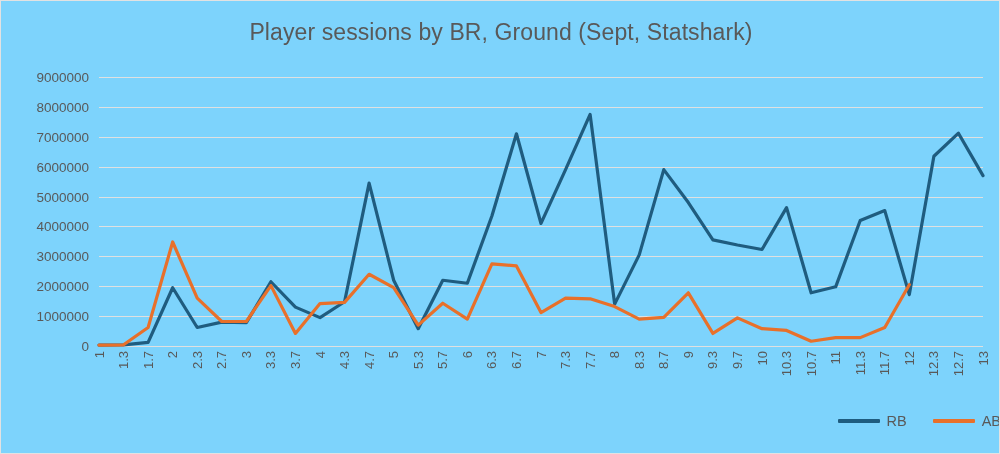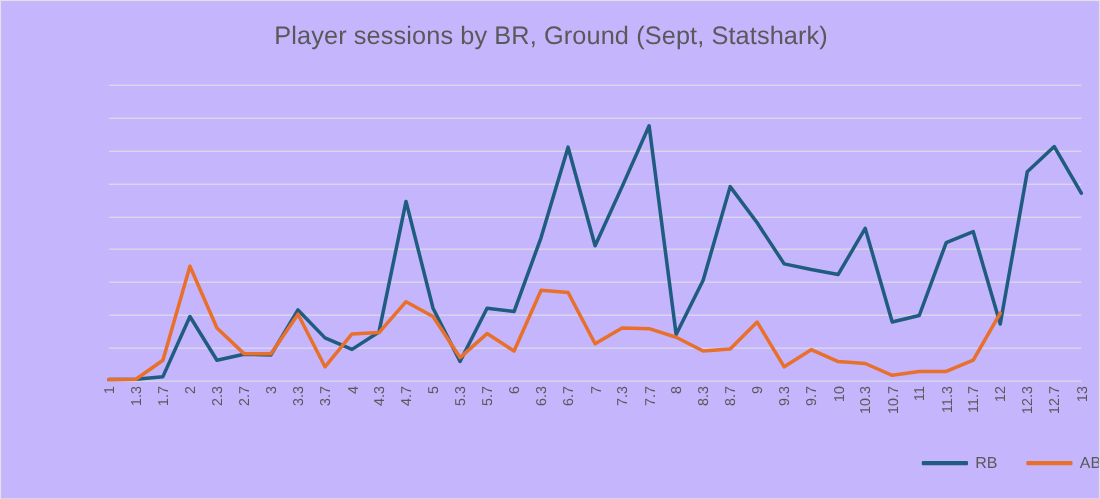--- a/index.html
+++ b/index.html
@@ -8,21 +8,21 @@
     background: #ffffff;
   }
   body {
     font-family: "Liberation Sans", sans-serif;
   }
   #chart-card {
     position: relative;
     width: 1000px;
     height: 454px;
     box-sizing: border-box;
-    background: #c4b5fd;
+    background: #7dd3fc;
     border: 1px solid #e2e2e2;
     overflow: hidden;
   }
   #chart-title {
     position: absolute;
     left: 0;
     top: 18px;
     width: 1000px;
     text-align: center;
     font-size: 23px;
@@ -125,20 +125,32 @@
     color: #595959;
   }
 </style>
 </head>
 <body>
 
 <div id="chart-card">
 
   <div id="chart-title">Player sessions by BR, Ground (Sept, Statshark)</div>
 
+  <div id="y-axis-labels">
+      <div class="y-tick" style="top: 0px;">9000000</div>
+      <div class="y-tick" style="top: 29.8889px;">8000000</div>
+      <div class="y-tick" style="top: 59.7778px;">7000000</div>
+      <div class="y-tick" style="top: 89.6667px;">6000000</div>
+      <div class="y-tick" style="top: 119.556px;">5000000</div>
+      <div class="y-tick" style="top: 149.444px;">4000000</div>
+      <div class="y-tick" style="top: 179.333px;">3000000</div>
+      <div class="y-tick" style="top: 209.222px;">2000000</div>
+      <div class="y-tick" style="top: 239.111px;">1000000</div>
+      <div class="y-tick" style="top: 269px;">0</div>
+    </div>
 
   <div id="plot">
     <div id="gridlines">
         <div class="gridline" style="top: 0px;"></div>
         <div class="gridline" style="top: 29.8889px;"></div>
         <div class="gridline" style="top: 59.7778px;"></div>
         <div class="gridline" style="top: 89.6667px;"></div>
         <div class="gridline" style="top: 119.556px;"></div>
         <div class="gridline" style="top: 149.444px;"></div>
         <div class="gridline" style="top: 179.333px;"></div>

